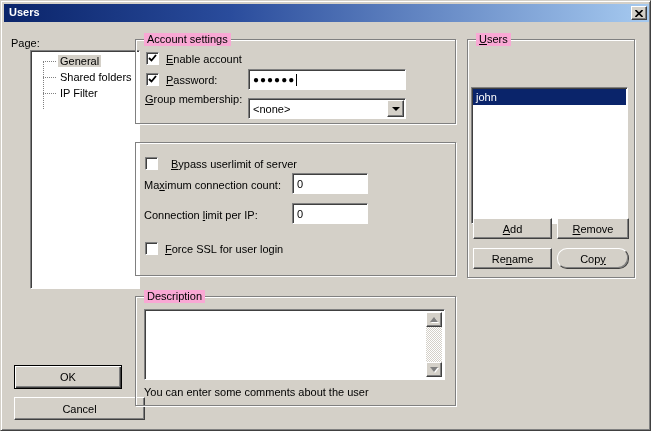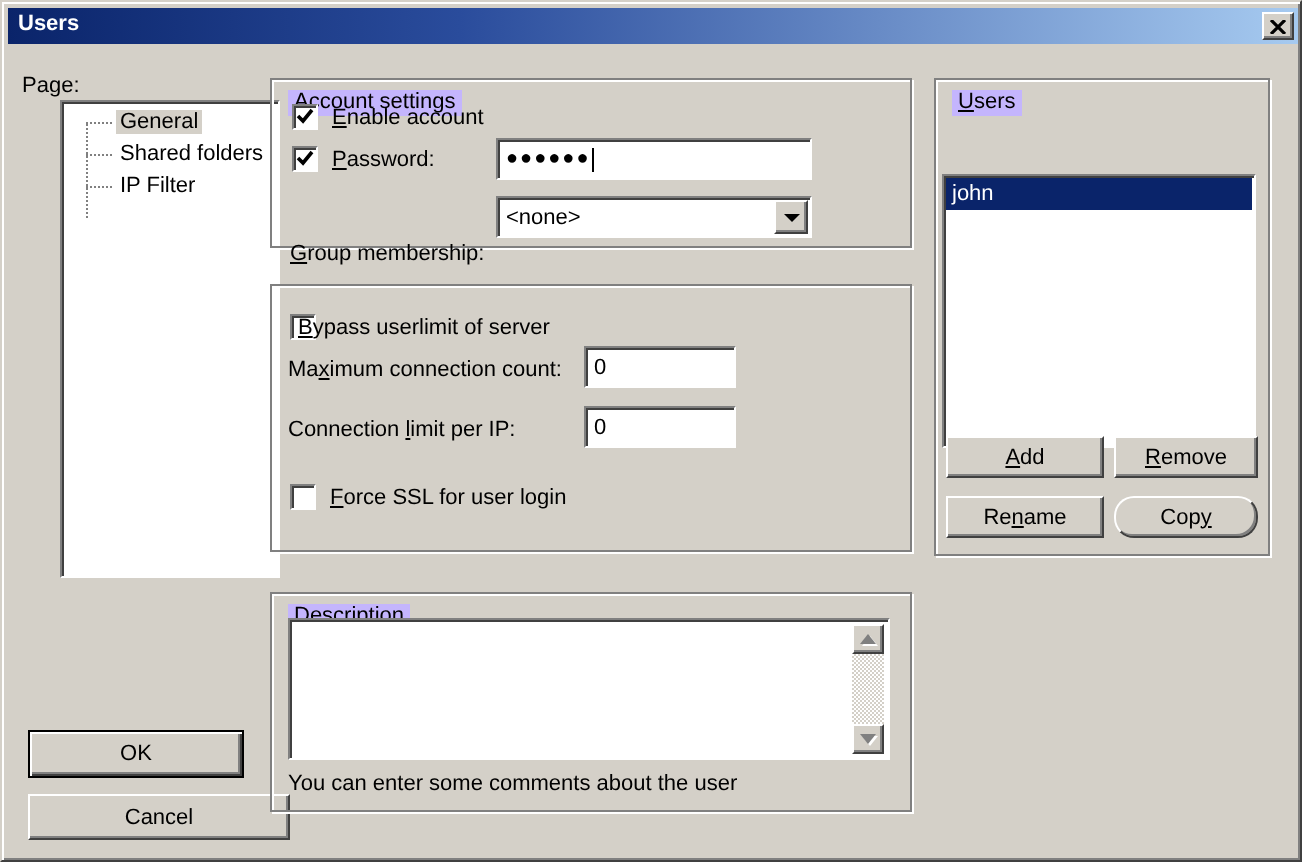--- a/index.html
+++ b/index.html
@@ -23,22 +23,22 @@
     box-shadow: inset -1px -1px 0 #808080;
     display:flex; align-items:center; justify-content:center; cursor:default;
   }
   .lbl { position:absolute; height:13px; line-height:13px; white-space:nowrap; }
 
   .groupbox {
     position:absolute; border:1px solid #808080;
     box-shadow: inset 1px 1px 0 #FFFFFF, 1px 1px 0 #FFFFFF;
   }
   .group-title {
-    position:absolute; top:-7px; left:8px; background:#c4b5fd;
-    padding:0 3px; height:13px; line-height:13px; white-space:nowrap;margin-top:12px;
+    position:absolute; top:-7px; left:8px; background:#f9a8d4;
+    padding:0 3px; height:13px; line-height:13px; white-space:nowrap;
   }
 
   .btn {
     position:absolute; background:#D4D0C8; cursor:default;
     border:1px solid; border-color:#FFFFFF #404040 #404040 #FFFFFF;
     box-shadow: inset -1px -1px 0 #808080;
     display:flex; align-items:center; justify-content:center; font-size:11px;
   }
   .btn-default {
     border:1px solid #000;
@@ -139,34 +139,34 @@
       <path d="M1 4 L3.5 6.5 L8 1" stroke="#000" stroke-width="1.8" fill="none"></path>
     </svg>
   </div>
   <div class="lbl" style="left:165px; top:73px;"><u>P</u>assword:</div>
 
   <div class="field" style="left:247px; top:68px; width:158px; height:21px;">
     <span class="pw-dots">●●●●●●</span>
     <span class="caret"></span>
   </div>
 
-  <div class="lbl" style="left:144px; top:120px;"><u>G</u>roup membership:</div>
+  <div class="lbl" style="left:144px; top:92px;"><u>G</u>roup membership:</div>
   <div class="field" style="left:247px; top:97px; width:158px; height:21px;">
     <span>&lt;none&gt;</span>
     <div class="combo-btn">
       <span class="tri-down-black"></span>
     </div>
   </div>
 
   <div class="groupbox" style="left:134px; top:141px; width:321px; height:134px;"></div>
 
   <div class="checkbox" style="left:144px; top:156px;">
     
   </div>
-  <div class="lbl" style="left:148px; top:157px;"><u>B</u>ypass userlimit of server</div>
+  <div class="lbl" style="left:170px; top:157px;"><u>B</u>ypass userlimit of server</div>
 
   <div class="lbl" style="left:143px; top:178px;">Ma<u>x</u>imum connection count:</div>
   <div class="field" style="left:291px; top:172px; width:76px; height:21px;">
     <span>0</span>
   </div>
 
   <div class="lbl" style="left:143px; top:208px;">Connection <u>l</u>imit per IP:</div>
   <div class="field" style="left:291px; top:202px; width:76px; height:21px;">
     <span>0</span>
   </div>

